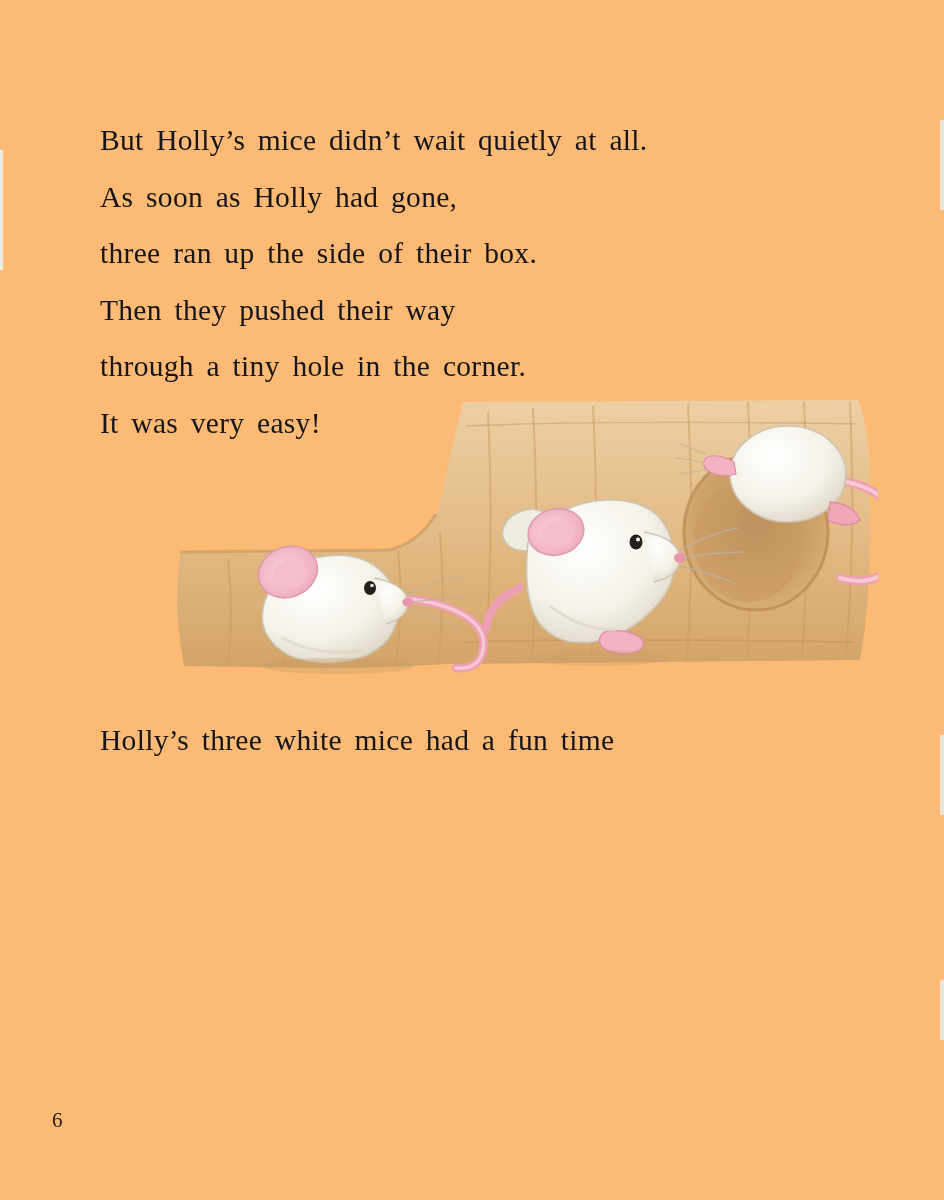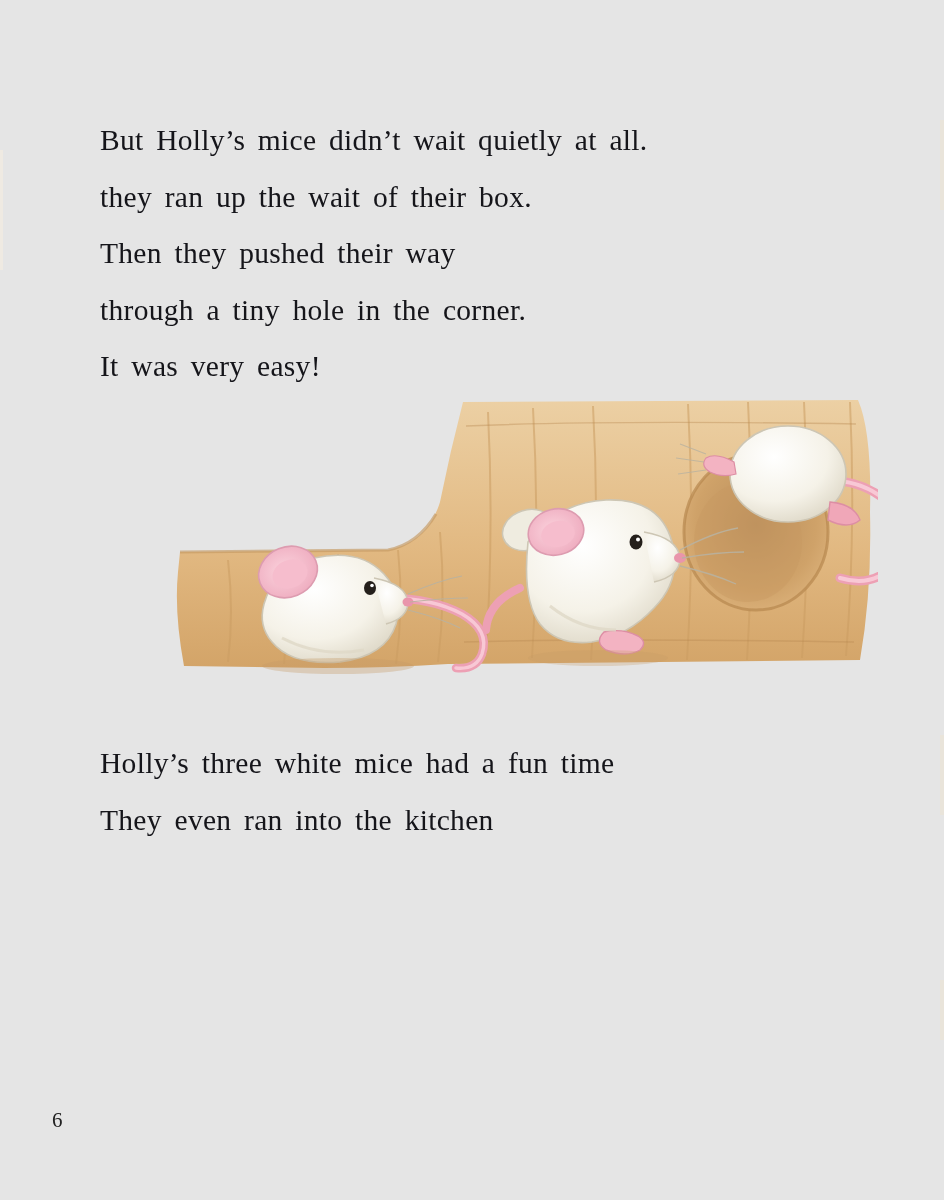--- a/index.html
+++ b/index.html
@@ -12,36 +12,36 @@
     height: 1200px;
     position: relative;
     font-family: "Liberation Serif", serif;
     color: #1b1b1b;
     overflow: hidden;
   }
 
   .page {
     position: absolute;
     inset: 0;
-    background: #e5e5e5;
+    background: #fdba74;
   }
 
   .text-block {
     position: absolute;
     left: 100px;
     width: 760px;
     font-size: 29.5px;
     line-height: 56.5px;
     letter-spacing: 0.3px;
     word-spacing: 5px;
     color: #15151a;
   }
 
   .para-top { top: 112px; }
-  .para-bottom { top: 735px; }
+  .para-bottom { top: 712px; }
 
   .line { white-space: nowrap; }
 
   
   .illustration {
     position: absolute;
     left: 88px;
     top: 392px;
     width: 790px;
     height: 300px;
@@ -81,21 +81,22 @@
 
 <div class="page">
 
   <div class="edge-left"></div>
   <div class="edge-mark edge-1"></div>
   <div class="edge-mark edge-2"></div>
   <div class="edge-mark edge-3"></div>
 
   <div class="text-block para-top">
     <div class="line">But Holly’s mice didn’t wait quietly at all.</div>
-    <div class="line">they ran up the wait of their box.</div>
+    <div class="line">As soon as Holly had gone,</div>
+    <div class="line">three ran up the side of their box.</div>
     <div class="line">Then they pushed their way</div>
     <div class="line">through a tiny hole in the corner.</div>
     <div class="line">It was very easy!</div>
   </div>
 
   <div class="illustration">
     <svg viewBox="0 0 790 300" xmlns="http://www.w3.org/2000/svg" aria-hidden="true">
       <defs>
         <linearGradient id="woodGrad" x1="0" y1="0" x2="0" y2="1">
           <stop offset="0%" stop-color="#ecd0a4"></stop>
@@ -223,17 +224,16 @@
         <path d="M194,246 Q232,266 276,258" fill="none" stroke="#ded8c7" stroke-width="3" opacity="0.8"></path>
       </g>
 
       <ellipse cx="250" cy="274" rx="76" ry="8" fill="#c79c66" opacity="0.35"></ellipse>
       <ellipse cx="510" cy="266" rx="70" ry="8" fill="#c79c66" opacity="0.3"></ellipse>
     </svg>
   </div>
 
   <div class="text-block para-bottom">
     <div class="line">Holly’s three white mice had a fun time</div>
-    <div class="line">They even ran into the kitchen</div>
   </div>
 
   <div class="page-number">6</div>
 </div>
 
 </body></html>

